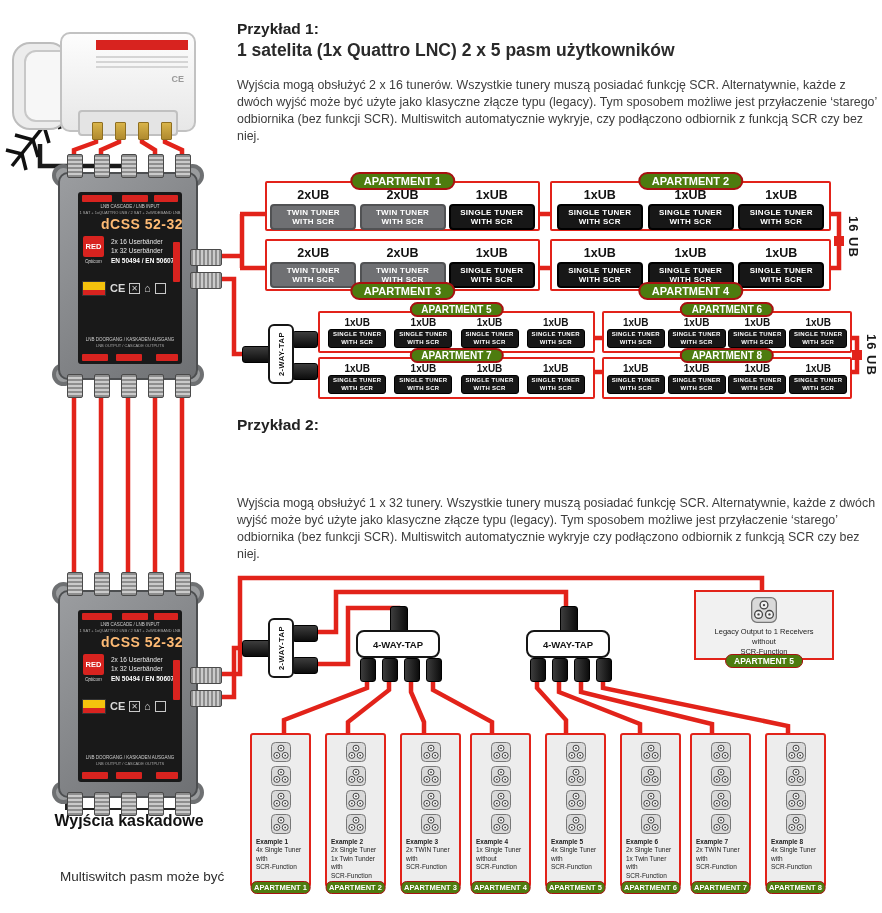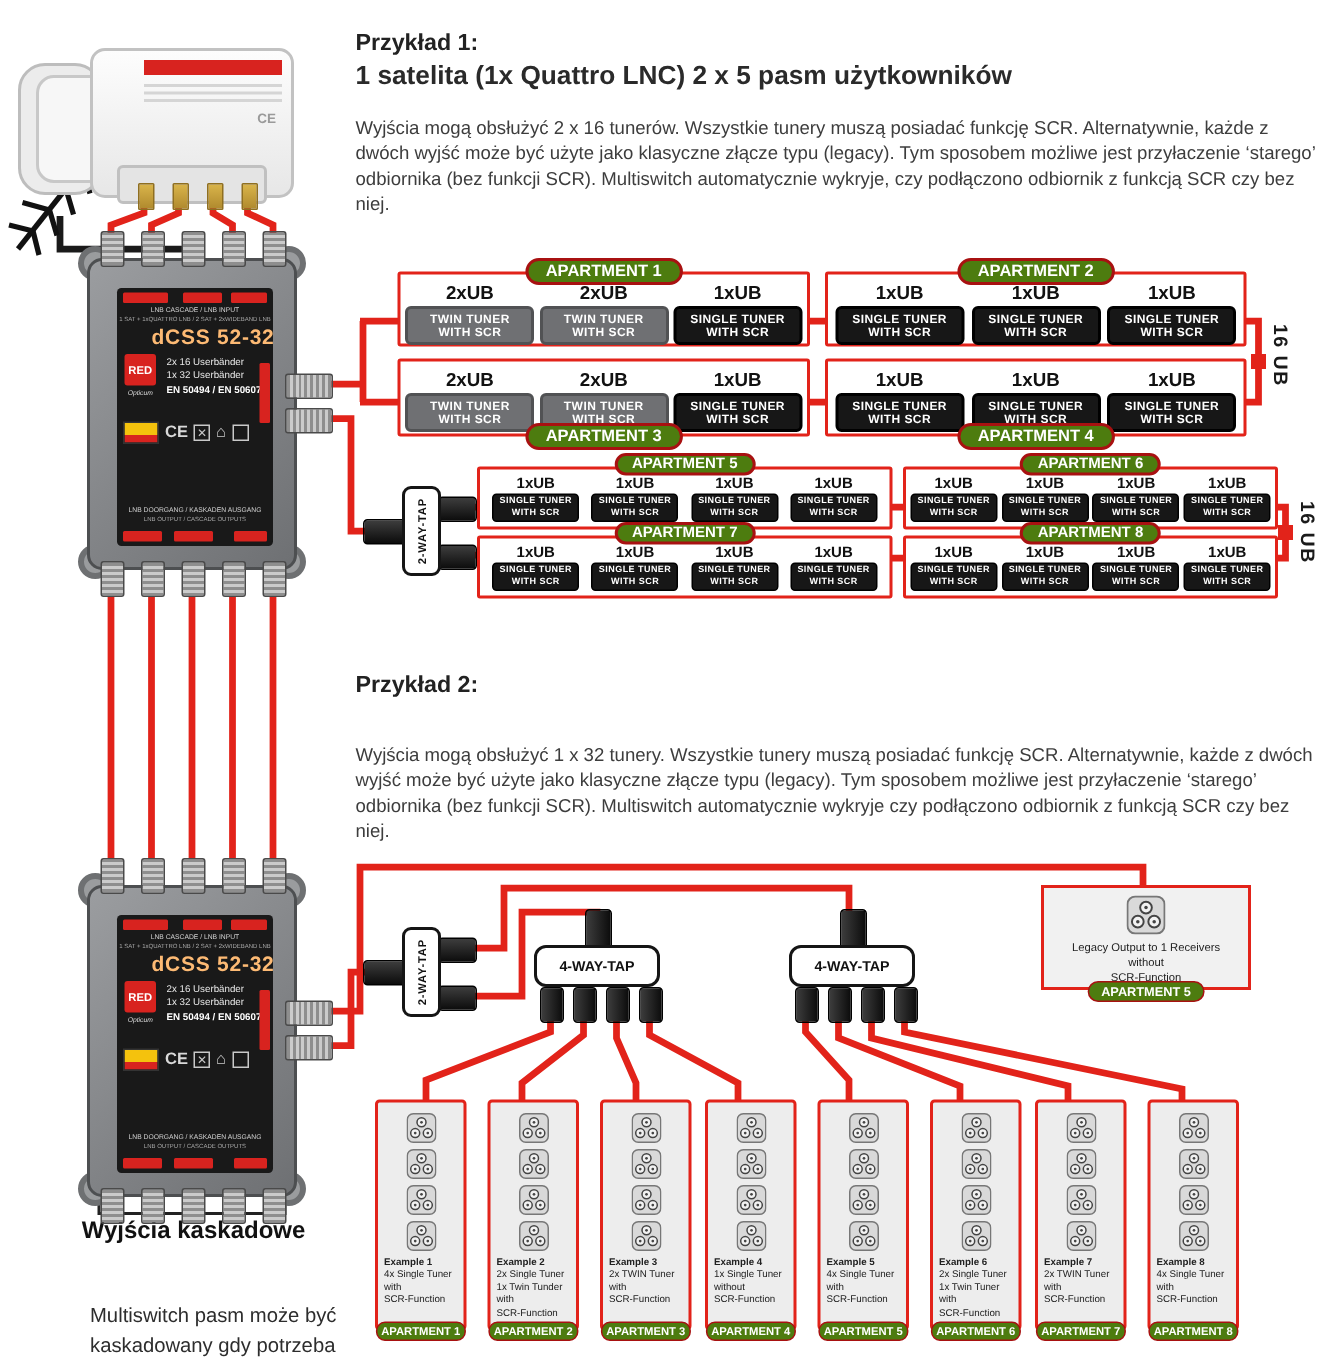--- a/index.html
+++ b/index.html
@@ -143,21 +143,21 @@
     <div class="lport"></div>
     <div class="gold" style="left:80px"></div>
     <div class="gold" style="left:103px"></div>
     <div class="gold" style="left:126px"></div>
     <div class="gold" style="left:149px"></div>
   </div>
 
   <div class="kick" style="top:20px">Przykład 1:</div>
   <div class="h2" style="top:40px">1 satelita (1x Quattro LNC) 2 x 5 pasm użytkowników</div>
   <div class="para" style="top:77px">Wyjścia mogą obsłużyć 2 x 16 tunerów. Wszystkie tunery muszą posiadać funkcję SCR. Alternatywnie, każde z dwóch wyjść może być użyte jako klasyczne złącze typu (legacy). Tym sposobem możliwe jest przyłaczenie ‘starego’ odbiornika (bez funkcji SCR). Multiswitch automatycznie wykryje, czy podłączono odbiornik z funkcją SCR czy bez niej.</div>
-  <div class="kick" style="top:448px">Przykład 2:</div>
+  <div class="kick" style="top:416px">Przykład 2:</div>
   <div class="para" style="top:495px">Wyjścia mogą obsłużyć 1 x 32 tunery. Wszystkie tunery muszą posiadać funkcję SCR. Alternatywnie, każde z dwóch wyjść może być użyte jako klasyczne złącze typu (legacy). Tym sposobem możliwe jest przyłaczenie ‘starego’ odbiornika (bez funkcji SCR). Multiswitch automatycznie wykryje czy podłączono odbiornik z funkcją SCR czy bez niej.</div>
 
   <div class="mswitch" id="sw1" style="left:58px;top:154px">
       <div class="ear" style="left:-6px;top:10px"></div>
       <div class="ear" style="right:-6px;top:10px"></div>
       <div class="ear" style="left:-6px;bottom:12px"></div>
       <div class="ear" style="right:-6px;bottom:12px"></div>
       <div class="msbody">
         <div class="panel">
           <div class="chip" style="left:4px;top:3px;width:30px"></div>
@@ -1047,16 +1047,15 @@
         <div>4x Single Tuner</div>
         <div>with</div>
         <div>SCR-Function</div>
       </div>
       <div class="badge">APARTMENT 8</div>
     </div>
 
   <div class="casclabel">Wyjścia kaskadowe</div>
   <div class="note">
     <div>Multiswitch pasm może być</div>
-    <div>kaskadowany gdy potrzeba</div>
   </div>
 
 </div>
 
 </body></html>

